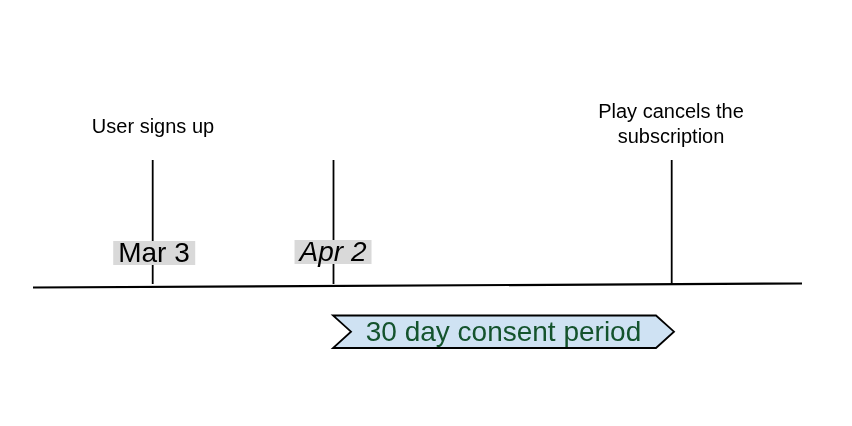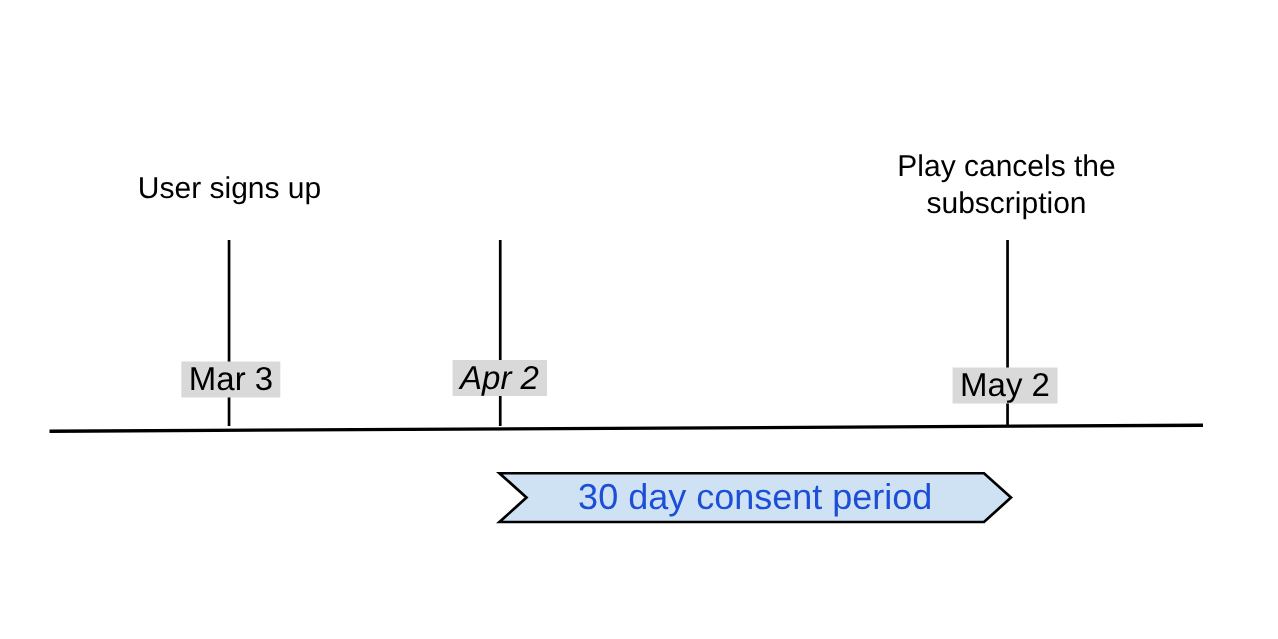--- a/index.html
+++ b/index.html
@@ -27,37 +27,37 @@
     transform: translateX(-50%);
     text-align: center;
     white-space: pre-line;
     font-size: 20px;
     line-height: 25px;
     color: #000000;
   }
   .date-label {
     position: absolute;
     transform: translateX(-50%);
-    font-size: 22px;
+    font-size: 28px;
     line-height: 24px;
     padding: 0px 5px;
     color: #000000;
     white-space: nowrap;
   }
   .banner-label {
     position: absolute;
     left: 351px;
     top: 315px;
     width: 305px;
     height: 34px;
     display: flex;
     align-items: center;
     justify-content: center;
-    font-size: 24px;
-    color: #1d4ed8;
+    font-size: 28px;
+    color: #14532d;
     white-space: nowrap;
   }
 </style>
 </head>
 <body>
 
 <div class="canvas">
 
   <svg class="layer" width="852" height="426" viewBox="0 0 852 426">
 
@@ -69,17 +69,16 @@
 
     <polygon points="333,315.5 656,315.5 674,331.7 656,348 333,348 351,331.7" stroke-width="1.8" stroke-linejoin="miter" fill="#cfe2f3" stroke="#000000"></polygon>
   </svg>
 
   <div class="event-label" style="left:153px; top:114px;">User signs up</div>
   <div class="event-label" style="left:671px; top:99px;">Play cancels the
 subscription</div>
 
   <div class="date-label" style="left: 154px; top: 241px; background-color: rgb(217, 217, 217);">Mar 3</div>
   <div class="date-label" style="left: 333px; top: 240px; background-color: rgb(217, 217, 217); font-style: italic;">Apr 2</div>
-  <div class="date-label" style="left: 670px; top: 245px; background-color: rgb(217, 217, 217);">May 2</div>
 
   <div class="banner-label">30 day consent period</div>
 
 </div>
 
 </body></html>

